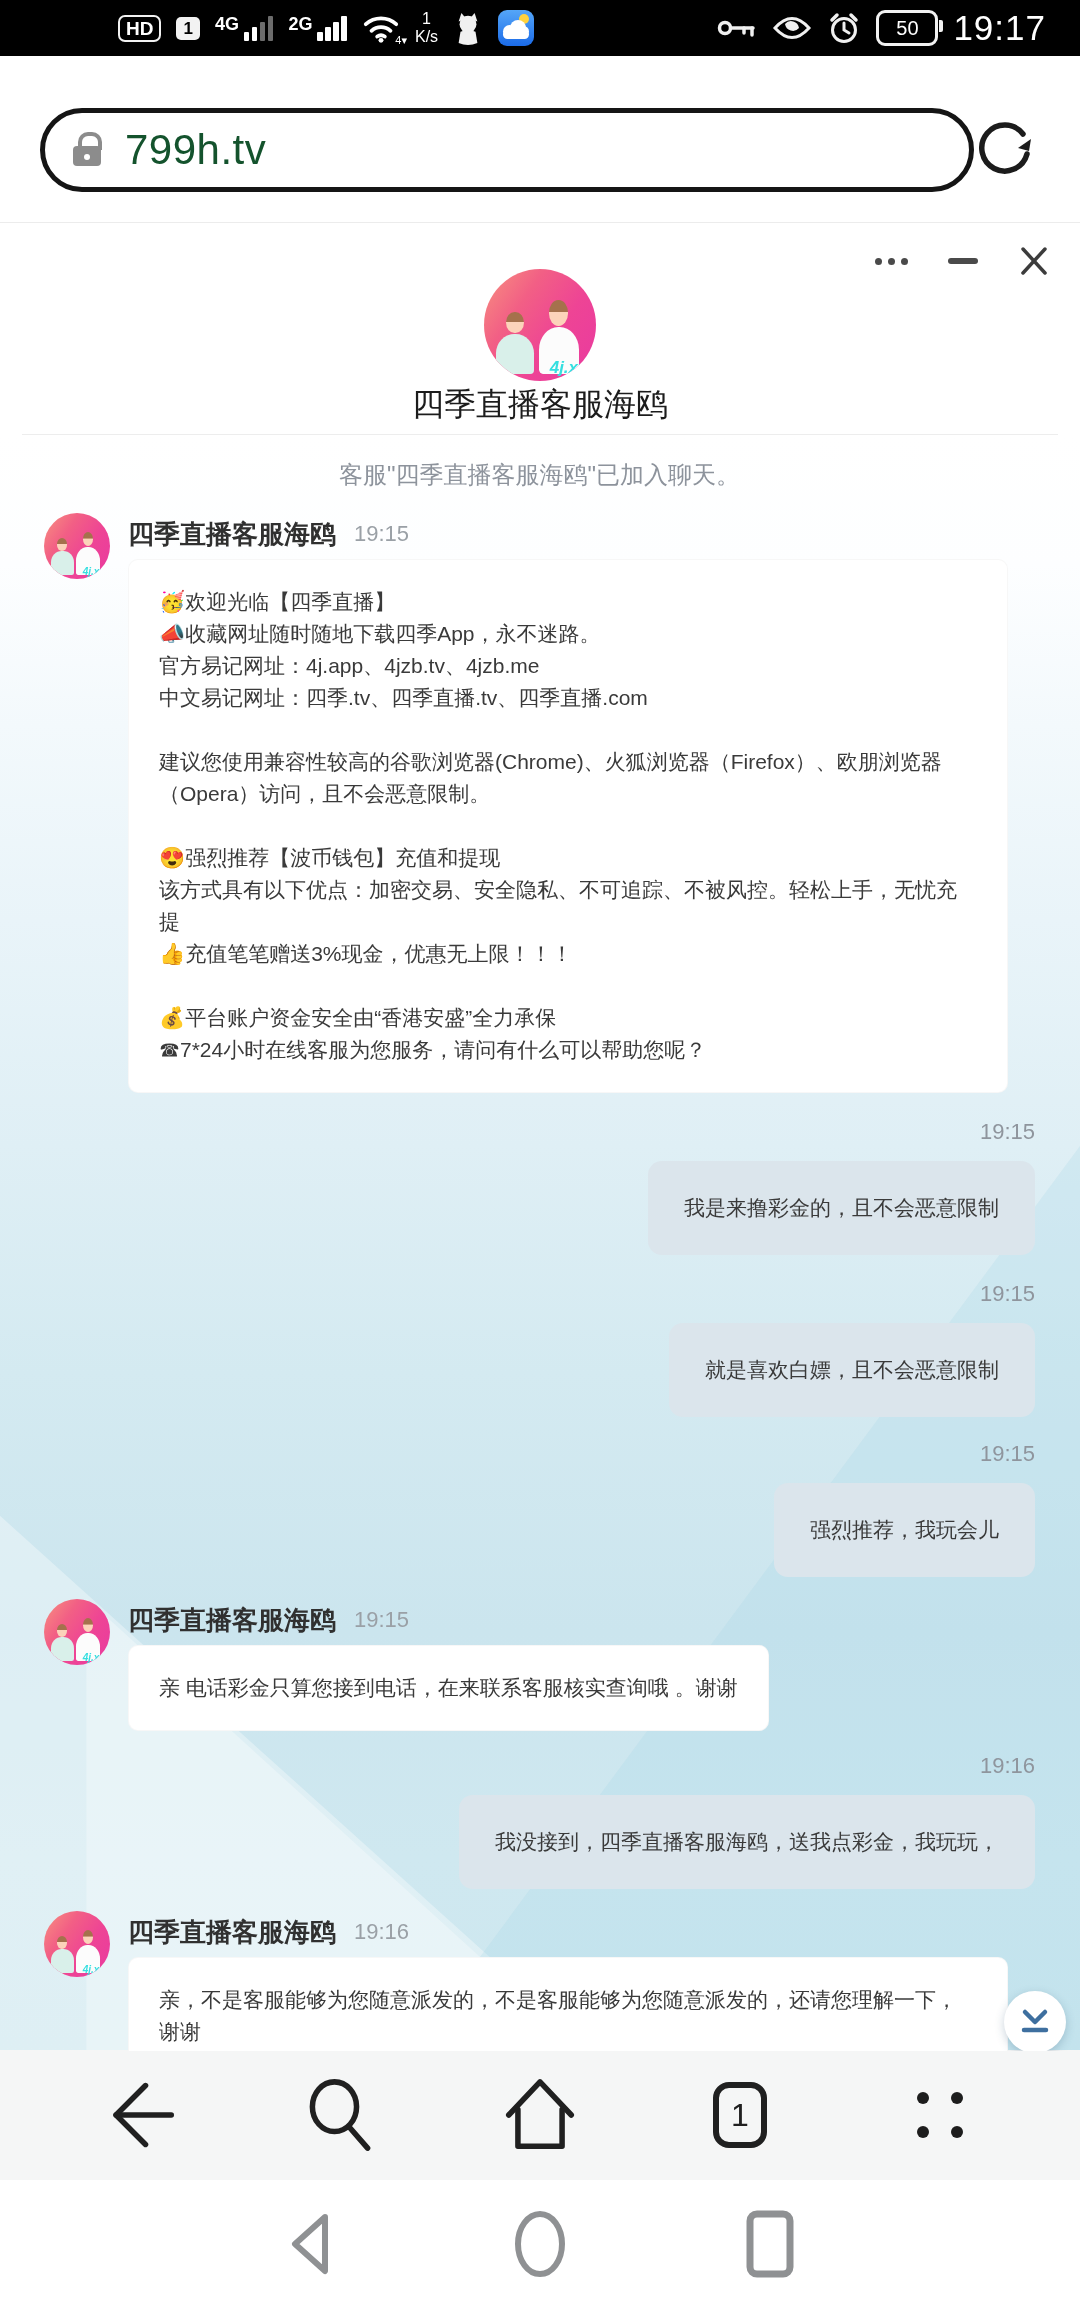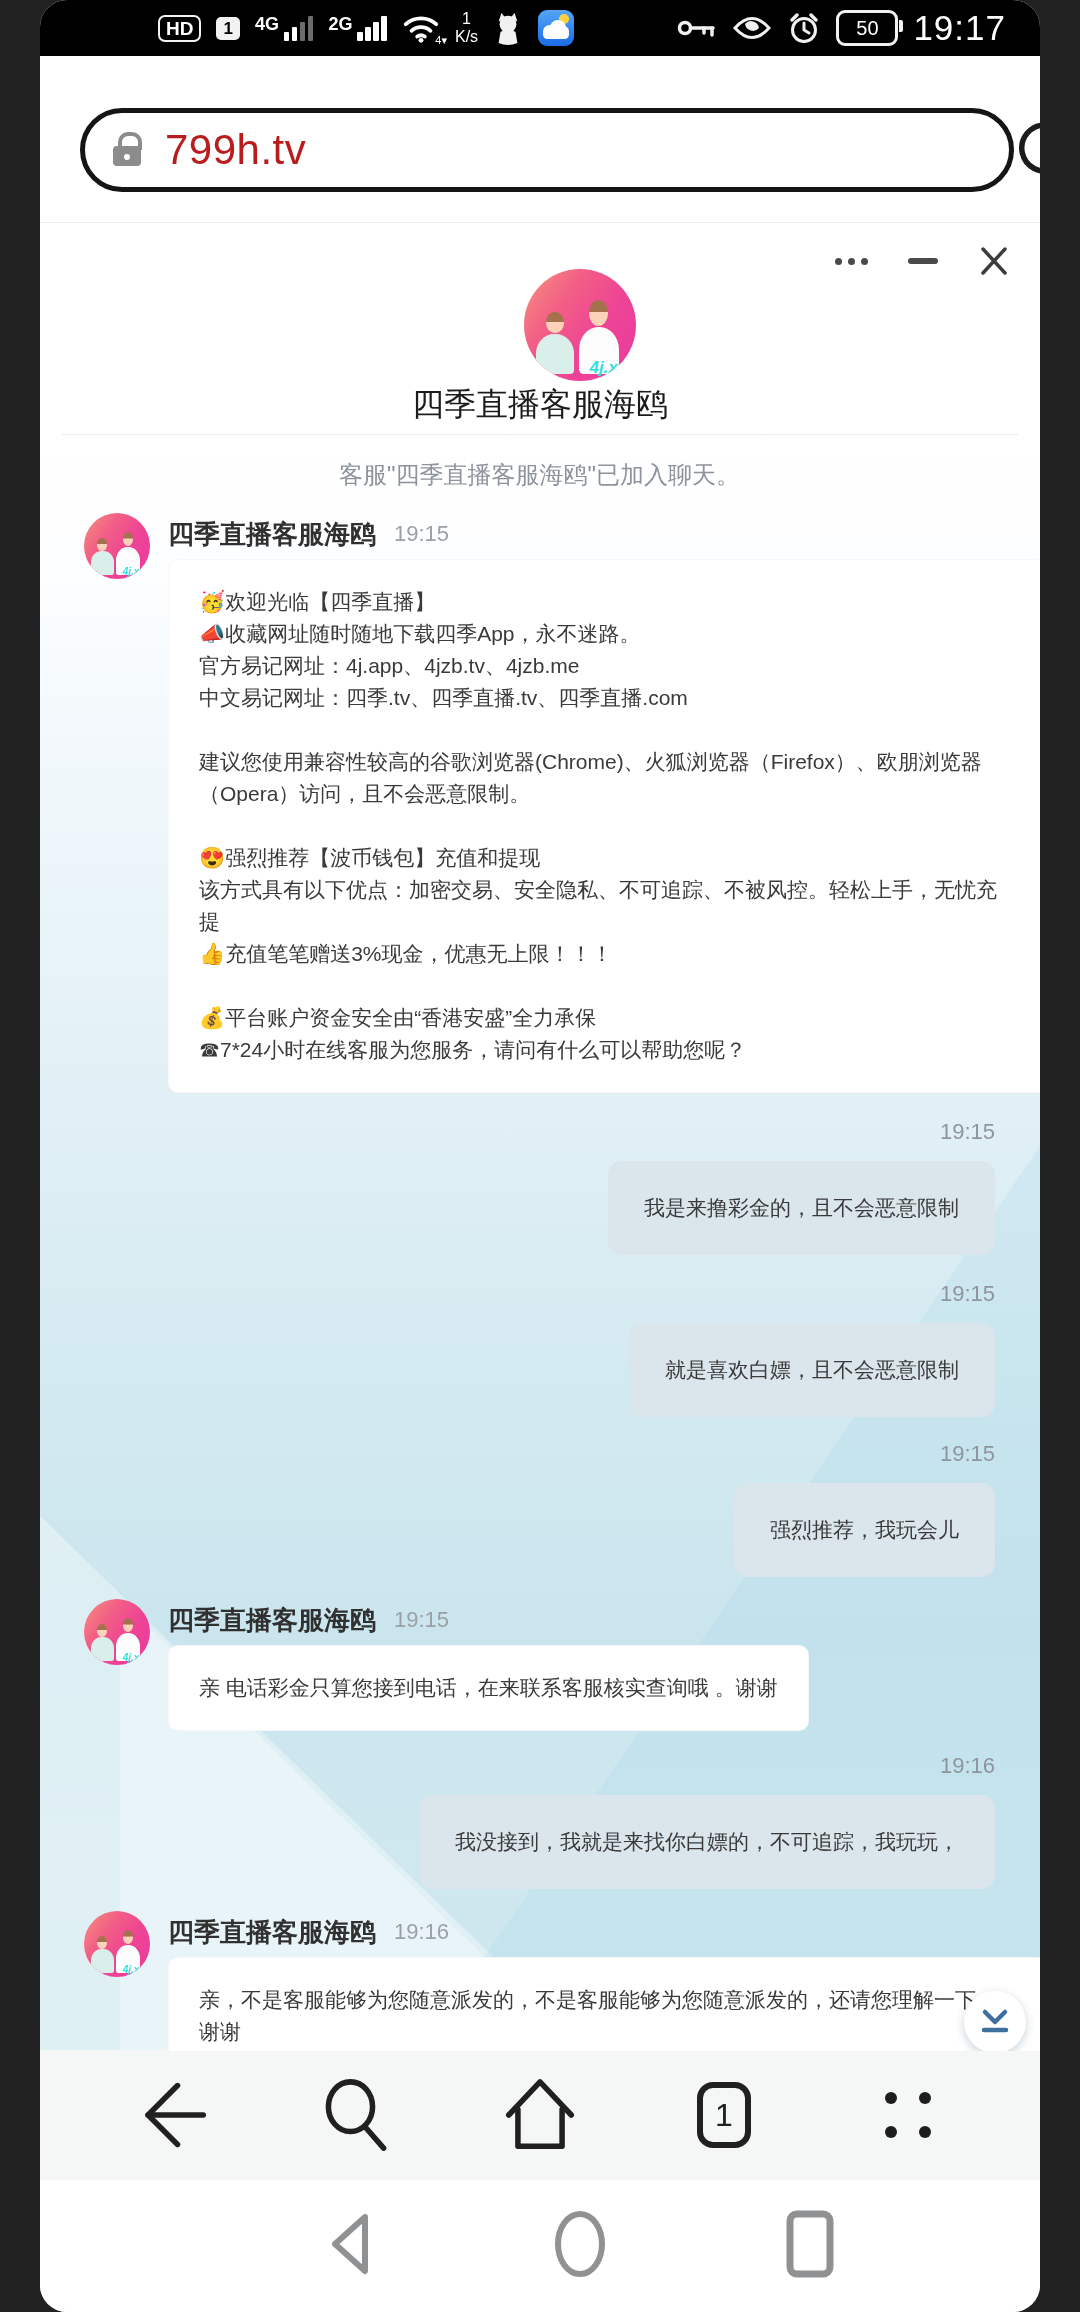--- a/index.html
+++ b/index.html
@@ -1,17 +1,17 @@
 <!DOCTYPE html>
 <html lang="zh"><head>
 <meta charset="utf-8">
 <style>
   html,body{margin:0;padding:0;background:#222;}
-  .screen{position:relative;width:1000px;height:2312px;margin:0 auto;background:#fff;overflow:hidden;
-          font-family:"Liberation Sans",sans-serif;border-radius:27px;}
+  .screen{position:relative;width:1080px;height:2312px;margin:0 auto;background:#fff;overflow:hidden;
+          font-family:"Liberation Sans",sans-serif;}
 
   
   .status{position:absolute;top:0;left:0;right:0;height:56px;background:#000;color:#fff;
           display:flex;align-items:center;padding:0 34px 0 118px;gap:15px;box-sizing:border-box;}
   .hdbadge{border:2.5px solid #f2f2f2;border-radius:7px;font-size:19px;font-weight:bold;padding:2px 6px;line-height:1;}
   .simbadge{background:#f2f2f2;color:#000;border-radius:5px;font-size:17px;font-weight:bold;padding:3px 7px;line-height:1;}
   .net{display:flex;align-items:flex-end;gap:3px;}
   .netlbl{font-size:18px;font-weight:bold;margin-right:2px;align-self:flex-start;line-height:1;}
   .sig{display:flex;align-items:flex-end;gap:2.5px;height:26px;}
   .sig i{display:block;width:5.5px;background:#fff;border-radius:1px;}
@@ -37,21 +37,21 @@
   .clock{font-size:35px;letter-spacing:1px;}
 
   
   .urlzone{position:absolute;top:56px;left:0;right:0;height:166px;background:#fff;}
   .urlpill{position:absolute;left:40px;top:52px;width:868px;height:74px;border:5px solid #151515;border-radius:44px;
            display:flex;align-items:center;padding:0 28px;gap:22px;background:#fff;}
   .lock{position:relative;width:30px;height:36px;}
   .lock .shackle{position:absolute;left:5px;top:0;width:16px;height:14px;border:4px solid #8c8c8c;border-bottom:none;border-radius:10px 10px 0 0;}
   .lock .bodyp{position:absolute;left:0;bottom:2px;width:28px;height:20px;background:#8c8c8c;border-radius:4px;}
   .lock .hole{position:absolute;left:11px;bottom:8px;width:6px;height:6px;border-radius:50%;background:#fff;}
-  .urltext{font-size:42px;color:#b91c1c;letter-spacing:0.5px;}
+  .urltext{font-size:42px;color:#14532d;letter-spacing:0.5px;}
   .refresh{position:absolute;left:972px;top:60px;width:66px;height:66px;display:flex;align-items:center;justify-content:center;}
 
   
   .chatpage{position:absolute;top:222px;left:0;right:0;height:1828px;background:#fff;overflow:hidden;border-top:1px solid #ececec;}
   .winctl{position:absolute;top:22px;right:30px;display:flex;align-items:center;gap:40px;z-index:5;}
   .dots3{display:flex;gap:6px;align-items:center;padding:6px 0;}
   .dots3 i{width:7px;height:7px;border-radius:50%;background:#4a4a4a;}
   .minbtn{width:30px;height:6px;background:#4a4a4a;border-radius:3px;}
   .closebtn svg{display:block;}
 
@@ -297,21 +297,21 @@
         </div>
         <div class="nrow">
           <span class="aname">四季直播客服海鸥</span>
           <span class="mtime">19:15</span>
         </div>
         <div class="bubble agent-b fit">亲 电话彩金只算您接到电话，在来联系客服核实查询哦 。谢谢</div>
       </div>
 
       <div class="urow mt22">
         <span class="utime">19:16</span>
-        <div class="bubble user-b">我没接到，我就是来找你白嫖的，不可追踪，我玩玩，</div>
+        <div class="bubble user-b">我没接到，四季直播客服海鸥，送我点彩金，我玩玩，</div>
       </div>
 
       <div class="msg agent mt20">
         <div class="avatar av-s avt">
           <i class="g g1"></i>
             <i class="g g2"></i>
           <span class="wm">4j.xyz</span>
         </div>
         <div class="nrow">
           <span class="aname">四季直播客服海鸥</span>

